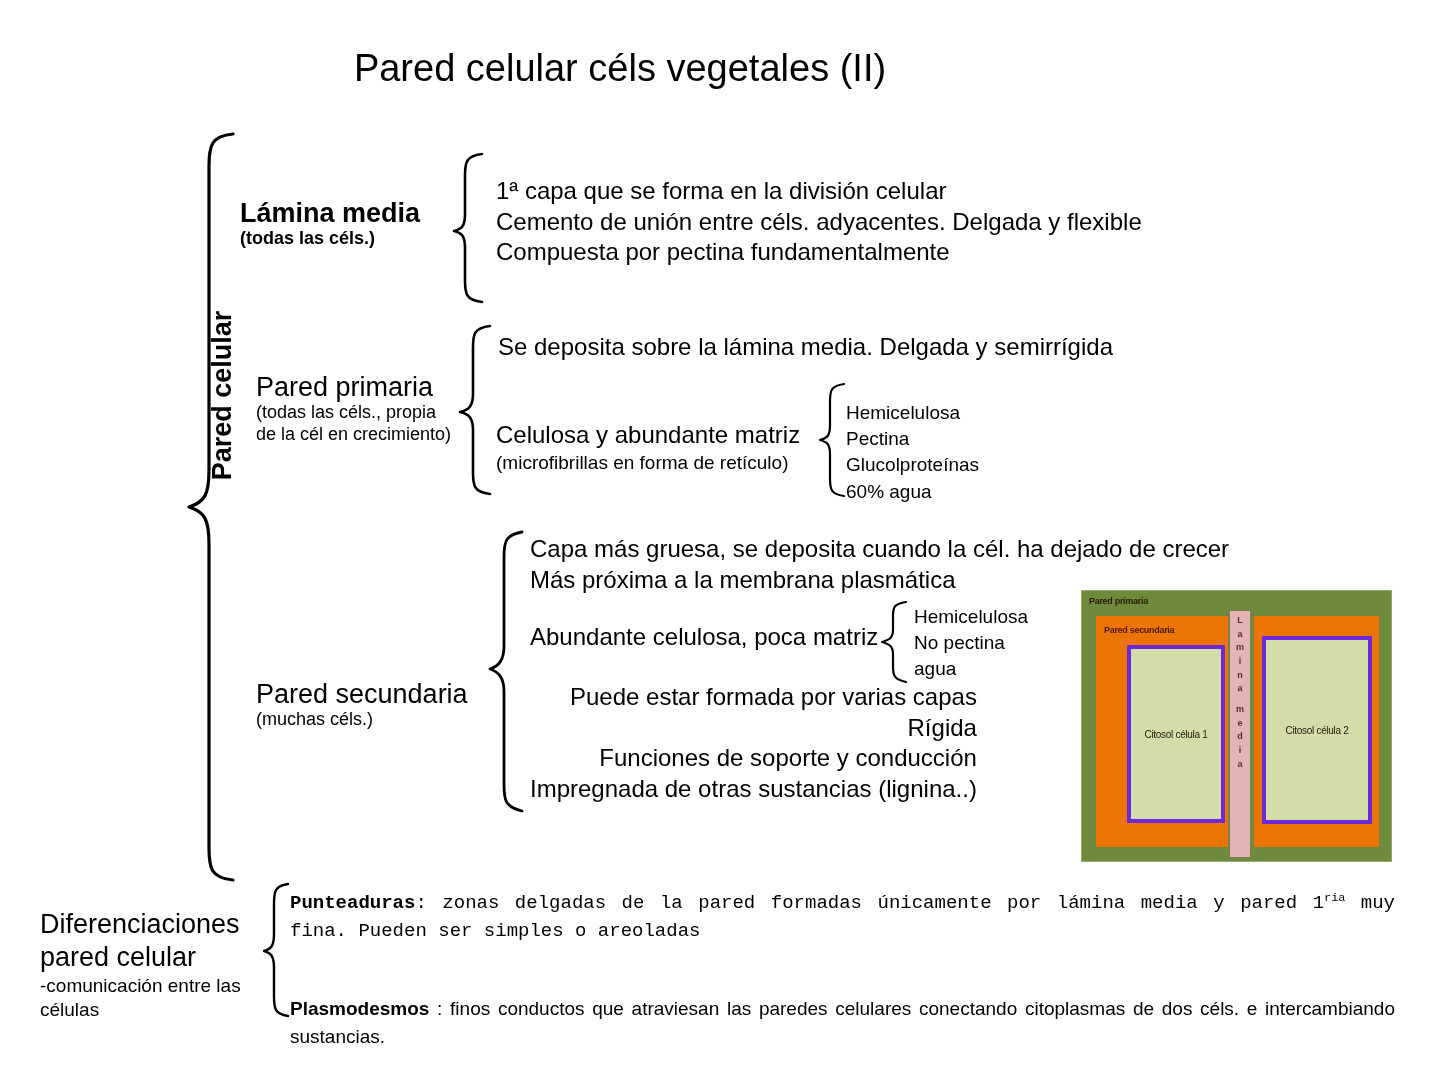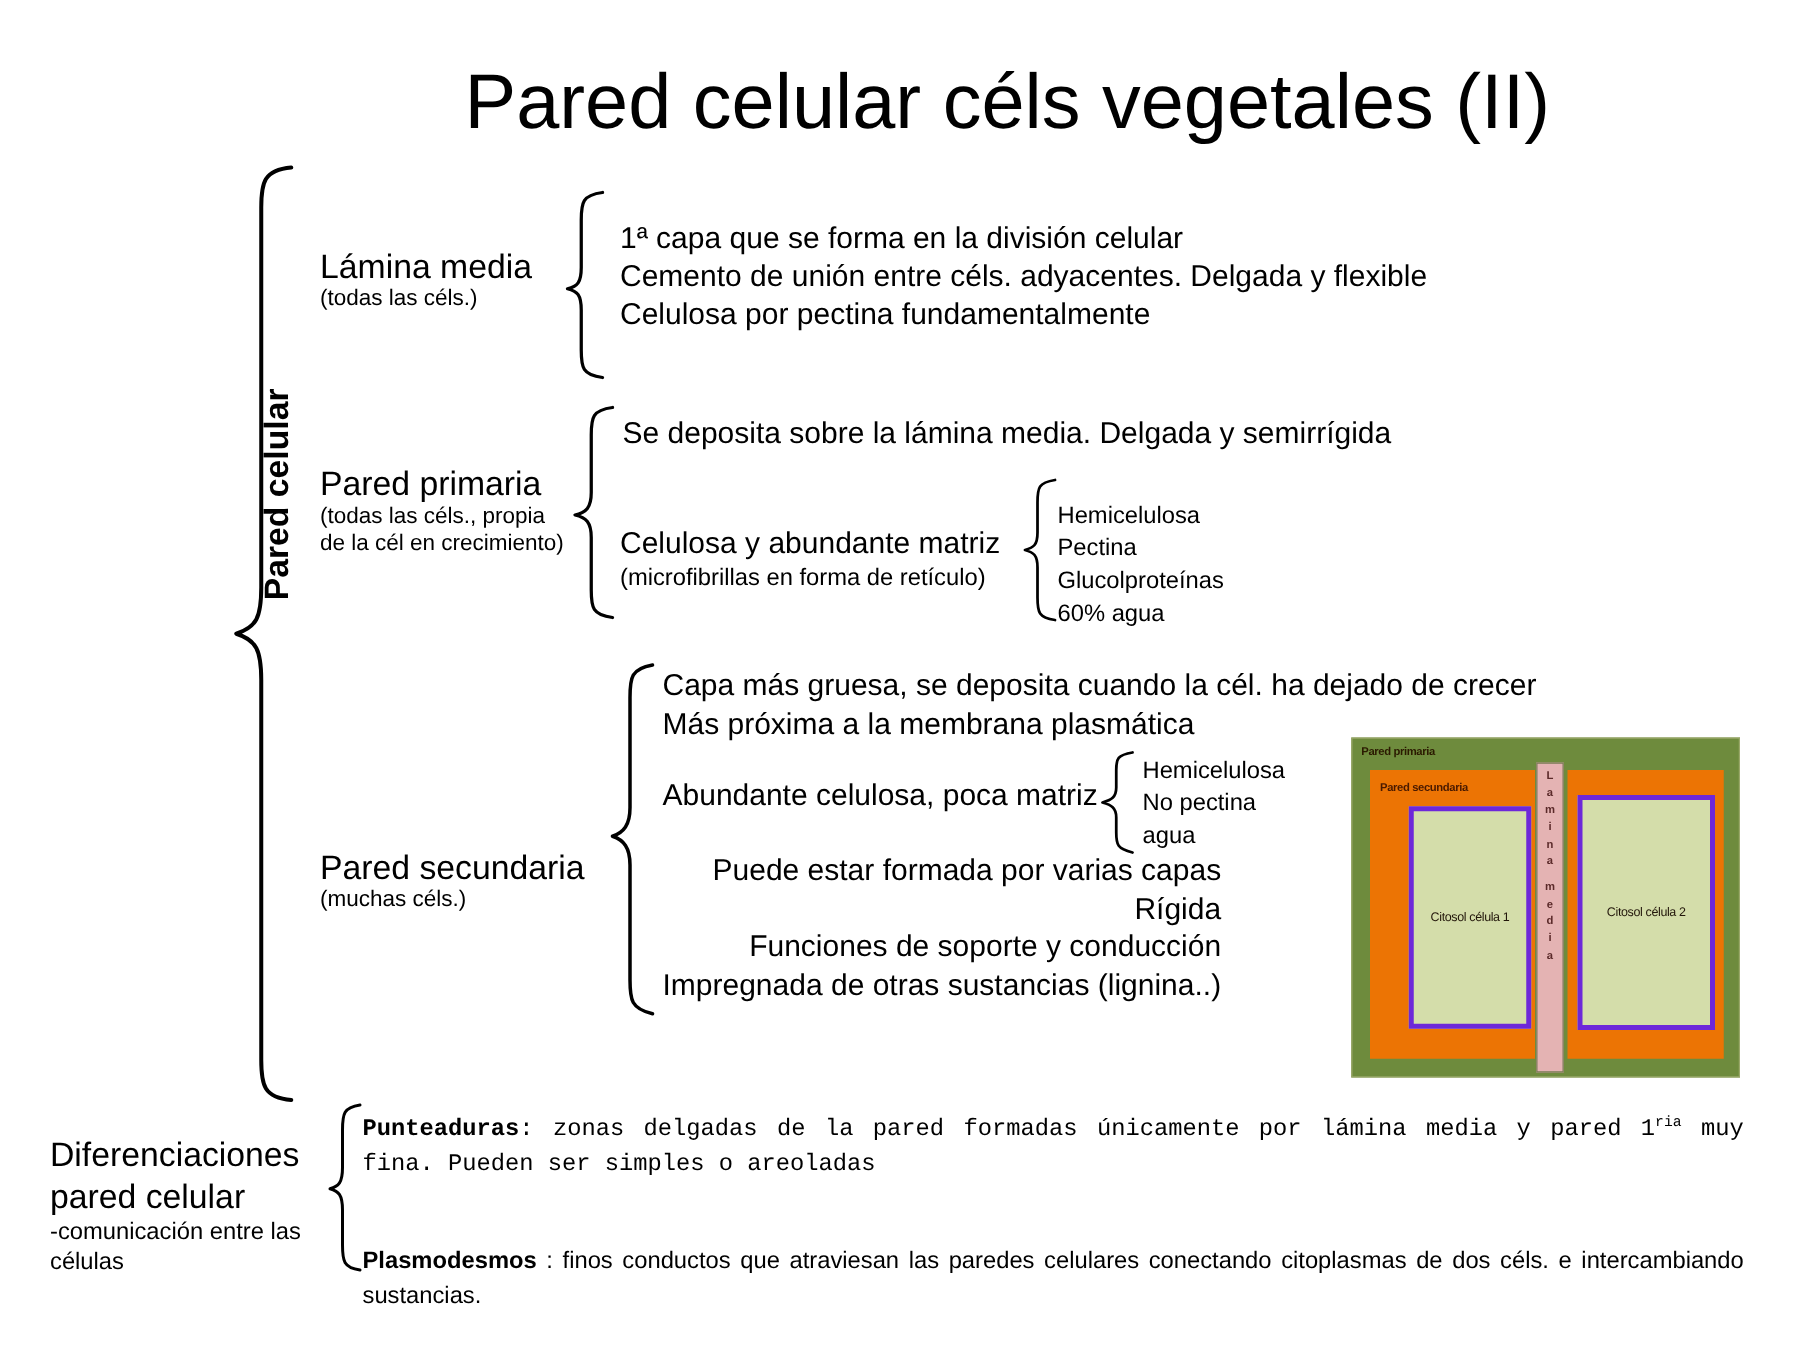--- a/index.html
+++ b/index.html
@@ -10,22 +10,22 @@
     color:#000000;
     overflow:hidden;
     position:relative;
   }
   .slide{position:absolute;inset:0;}
 
   
   .title{
     position:absolute;
     top:48px;left:0;width:1240px;
-    text-align:right;
-    font-size:62px;
+    text-align:center;
+    font-size:38px;
     line-height:1.1;
     font-weight:400;
     letter-spacing:0px;
   }
 
   
   .vlabel{
     position:absolute;
     left:92px; top:380px;
     width:260px;
@@ -132,35 +132,35 @@
   <div class="title">Pared celular céls vegetales (II)</div>
 
   <div class="vlabel">Pared celular</div>
 
   <div class="brace" style="left:185px;top:132px;">
     <svg width="60" height="750" viewBox="0 0 60 750">
       <path d="M48 2 C26 4 24 14 24 34 L24 338 C24 362 20 370 4 375 C20 380 24 388 24 412 L24 716 C24 736 26 746 48 748" stroke-width="3.2"></path>
     </svg>
   </div>
 
-  <div class="txtblock" style="left:256px;top:198px;">
+  <div class="txtblock" style="left:240px;top:198px;font-weight:bold;">
     <div class="grp-title">Lámina media</div>
     <div class="grp-sub">(todas las céls.)</div>
   </div>
 
   <div class="brace" style="left:452px;top:152px;">
     <svg width="36" height="152" viewBox="0 0 36 152">
       <path d="M30 2 C14 4 13 10 13 24 L13 62 C13 74 10 77 2 79 C10 81 13 84 13 96 L13 128 C13 142 14 148 30 150" stroke-width="2.6"></path>
     </svg>
   </div>
 
   <div class="txtblock" style="left:496px;top:176px;">
     <div class="line-lg">1ª capa que se forma en la división celular</div>
     <div class="line-lg">Cemento de unión entre céls. adyacentes. Delgada y flexible</div>
-    <div class="line-lg">Celulosa por pectina fundamentalmente</div>
+    <div class="line-lg">Compuesta por pectina fundamentalmente</div>
   </div>
 
   <div class="txtblock" style="left:256px;top:372px;">
     <div class="grp-title">Pared primaria</div>
     <div class="grp-sub">(todas las céls., propia</div>
     <div class="grp-sub">de la cél en crecimiento)</div>
   </div>
 
   <div class="brace" style="left:458px;top:324px;">
     <svg width="36" height="172" viewBox="0 0 36 172">

